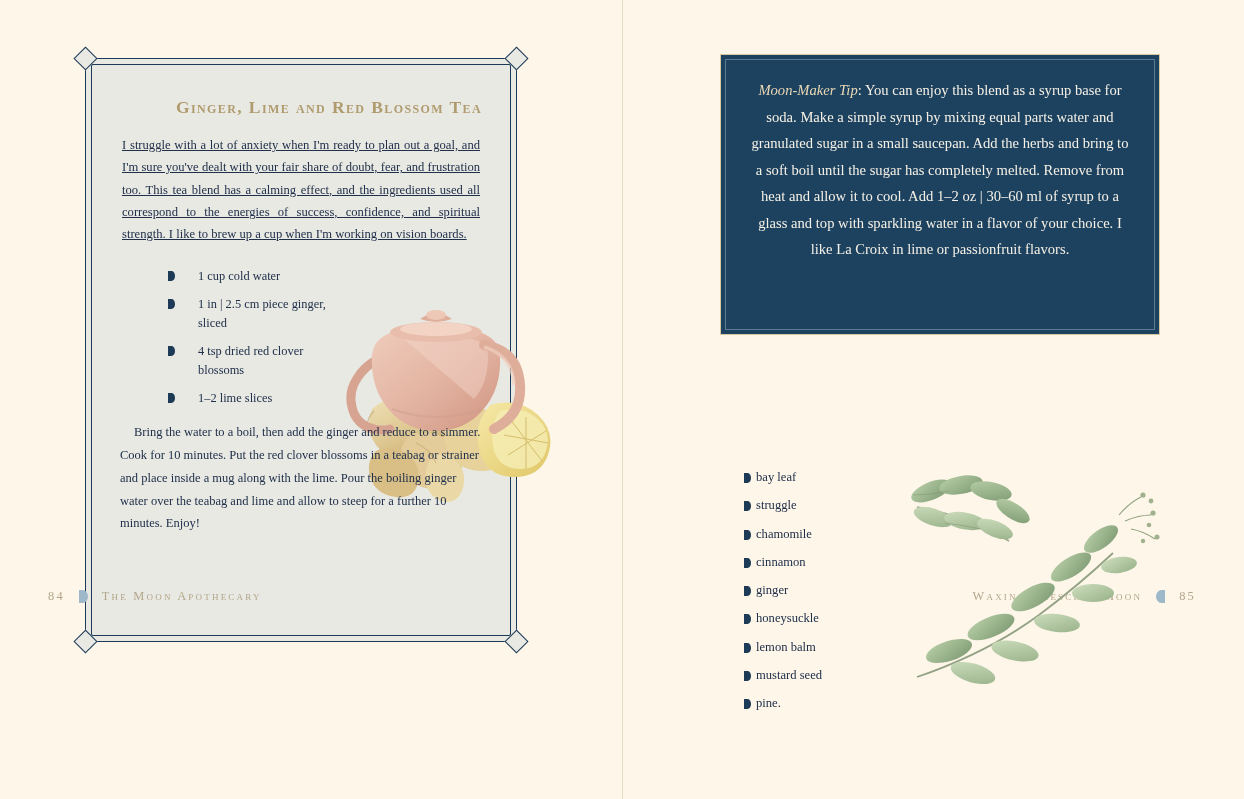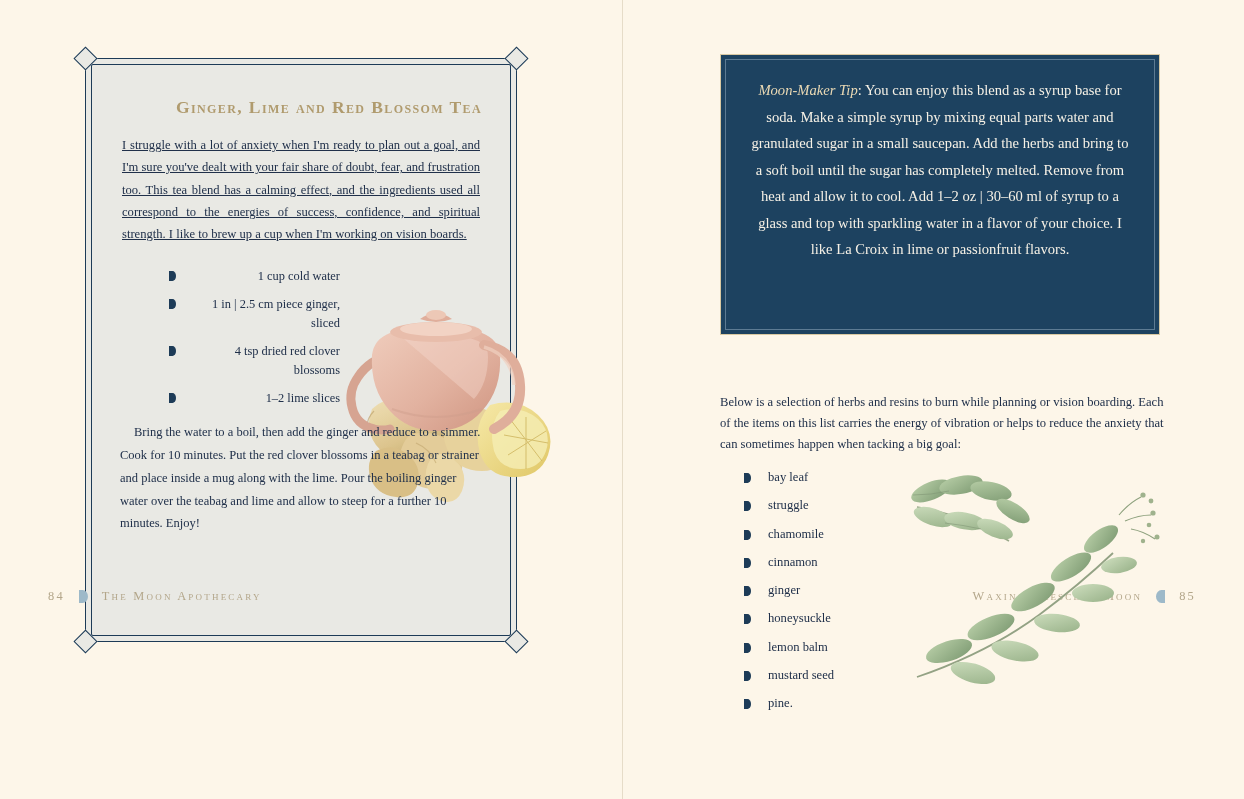--- a/index.html
+++ b/index.html
@@ -81,21 +81,20 @@
     z-index: 3;
   }
   .ingredients li {
     position: relative;
     color: #20304a;
     font-size: 12.4px;
     line-height: 1.52;
     margin-bottom: 9px;
     padding-left: 30px;
     max-width: 172px;
-    text-align: right;
   }
   .ingredients li .moon {
     position: absolute;
     left: 0; top: 4px;
     width: 8px; height: 10px;
     color: #1d3b57;
     font-size: 11px;
     line-height: 1;
   }
   .moon-glyph {
@@ -176,21 +175,21 @@
     list-style: none;
     margin: 0; padding: 0;
     z-index: 3;
   }
   .herb-list li {
     position: relative;
     color: #20304a;
     font-size: 12.6px;
     line-height: 1.2;
     margin-bottom: 13.2px;
-    padding-left: 24px;
+    padding-left: 12px;
   }
   .herb-list li .moon {
     position: absolute;
     left: 0; top: 2px;
   }
   .leaf-art {
     position: absolute;
     left: 265px; top: 455px;
     width: 300px; height: 250px;
     z-index: 2;
@@ -327,21 +326,20 @@
 
   <div class="page">
 
     <div class="tip-box">
       <p class="tip-text">
         <span class="lead">Moon-Maker Tip</span><span>: You can enjoy this blend as a syrup base for soda. Make a simple syrup by mixing equal parts water and granulated sugar in a small saucepan. Add the herbs and bring to a soft boil until the sugar has completely melted. Remove from heat and allow it to cool. Add 1–2 oz | 30–60 ml of syrup to a glass and top with sparkling water in a flavor of your choice. I like La Croix in lime or passionfruit flavors.</span>
       </p>
     </div>
 
 
-    <p class="section-intro">Below is a selection of herbs and resins to burn while planning or vision boarding. Each of the items on this list carries the energy of vibration or helps to reduce the anxiety that can sometimes happen when tacking a big goal:</p>
 
     <ul class="herb-list">
       <li>
         <span class="moon"><span class="moon-glyph"></span></span>
         <span>bay leaf</span>
       </li>
       <li>
         <span class="moon"><span class="moon-glyph"></span></span>
         <span>struggle</span>
       </li>

